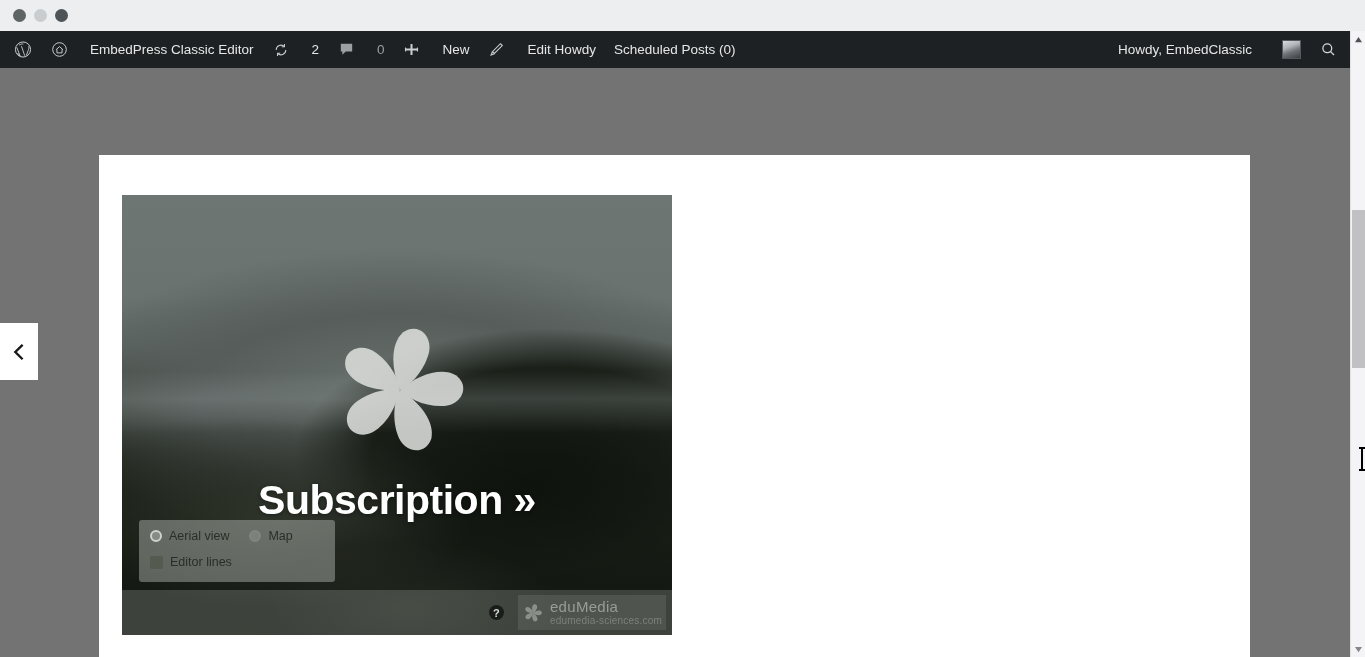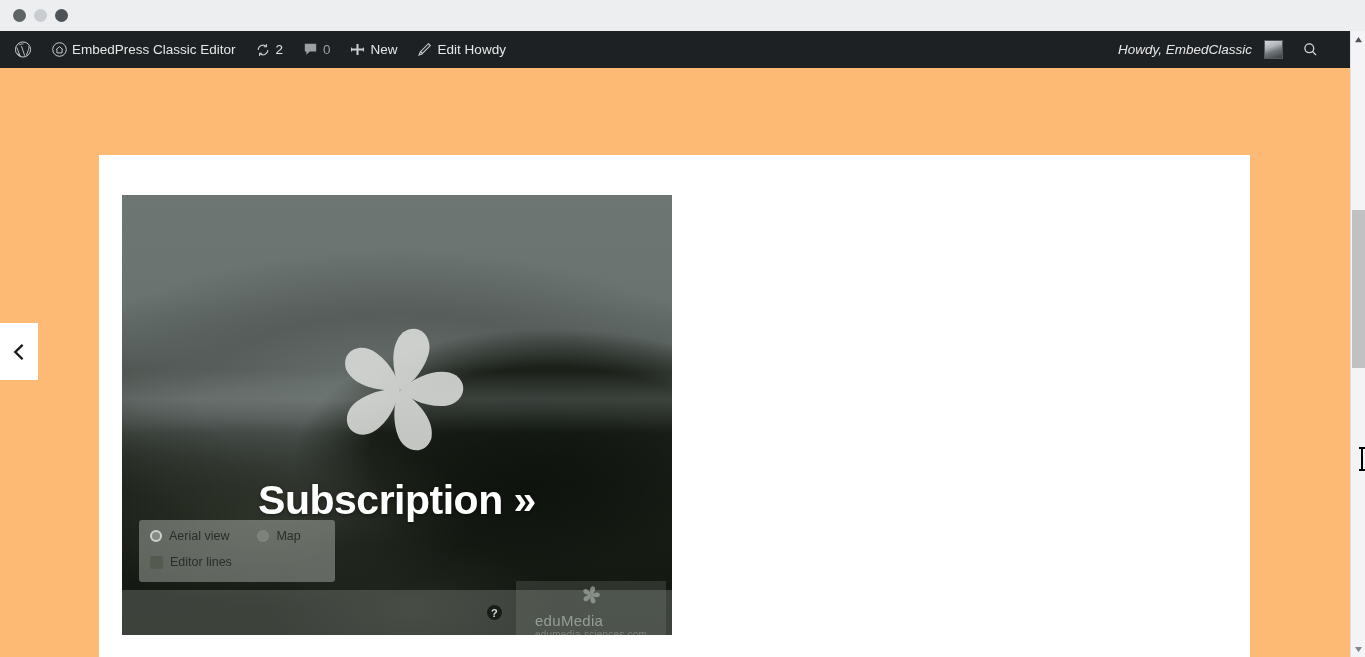--- a/index.html
+++ b/index.html
@@ -41,27 +41,26 @@
     display: flex;
     align-items: center;
     font-size: 13.5px;
     white-space: nowrap;
   }
   #adminbar-left { display: flex; align-items: center; padding-left: 5px; }
   #adminbar-right {
     margin-left: auto;
     display: flex;
     align-items: center;
-    padding-right: 22px;
-    font-style: italic;
+    padding-right: 4px;
   }
   .ab-item {
     display: flex;
     align-items: center;
-    gap: 4px;
+    gap: 22px;
     height: 37px;
     padding: 0 9px;
     color: #e6e6e6;
     cursor: pointer;
   }
   .ab-icon {
     display: inline-flex;
     align-items: center;
     justify-content: center;
     width: 18px; height: 18px;
@@ -78,21 +77,21 @@
     background: linear-gradient(160deg,#d8dade 0%,#b0b4b8 35%,#6f7478 60%,#3a3f43 100%);
     border: 1px solid #55595c;
     flex: 0 0 auto;
   }
 
   
   #page-bg {
     position: absolute;
     top: 68px; left: 0;
     width: 1350px; height: 589px;
-    background: #fdba74;
+    background: #737373;
   }
 
   #content-card {
     position: absolute;
     top: 87px; left: 99px;
     width: 1151px; height: 570px;
     background: #ffffff;
   }
 
   
@@ -167,21 +166,21 @@
   
   #embed-controls {
     position: absolute;
     left: 17px; top: 325px;
     width: 196px; height: 62px;
     background: rgba(196,201,196,.42);
     border-radius: 3px;
     padding: 9px 11px 0 11px;
     z-index: 3;
   }
-  .control-row { display: flex; align-items: center; margin-bottom: 12px; gap: 8px; }
+  .control-row { display: flex; align-items: center; margin-bottom: 12px; }
   .control-opt {
     display: flex;
     align-items: center;
     gap: 7px;
     color: #2a2e2a;
     font-size: 12.5px;
     cursor: pointer;
     margin-right: 20px;
   }
   .radio-mark {
@@ -228,24 +227,23 @@
     font-weight: bold;
     display: flex;
     align-items: center;
     justify-content: center;
     cursor: pointer;
   }
   #edumedia-brand {
     display: flex;
     align-items: center;
     gap: 6px;
-    padding: 3px 19px;
+    padding: 3px 4px;
     background: rgba(150,158,152,.20);
     cursor: pointer;
-    flex-direction: column;
   }
   #brand-mark { width: 22px; height: 22px; opacity: .62; flex: 0 0 auto; }
   #brand-mark svg { display: block; width: 22px; height: 22px; }
   #brand-text { line-height: 1.15; }
   #brand-name {
     color: rgba(180,188,180,.70);
     font-size: 15px;
     letter-spacing: .3px;
   }
   #brand-url {
@@ -384,20 +382,23 @@
     <div class="ab-item">
       <span class="ab-icon">
         <svg viewBox="0 0 20 20" width="17" height="17" fill="none" stroke="#c9cdd0" stroke-width="1.3">
           <path d="M14.6 3.2l2.2 2.2L7.5 14.7l-2.2-2.2z"></path>
           <path d="M5.2 12.6l-1.6 4 4-1.6"></path>
         </svg>
       </span>
       <span>Edit Howdy</span>
     </div>
 
+    <div class="ab-item">
+      <span>Scheduled Posts (0)</span>
+    </div>
 
   </div>
 
   <div id="adminbar-right">
     <div class="ab-item">
       <span>Howdy, EmbedClassic</span>
       <span id="avatar"></span>
     </div>
     <div class="ab-item">
       <span class="ab-icon">

